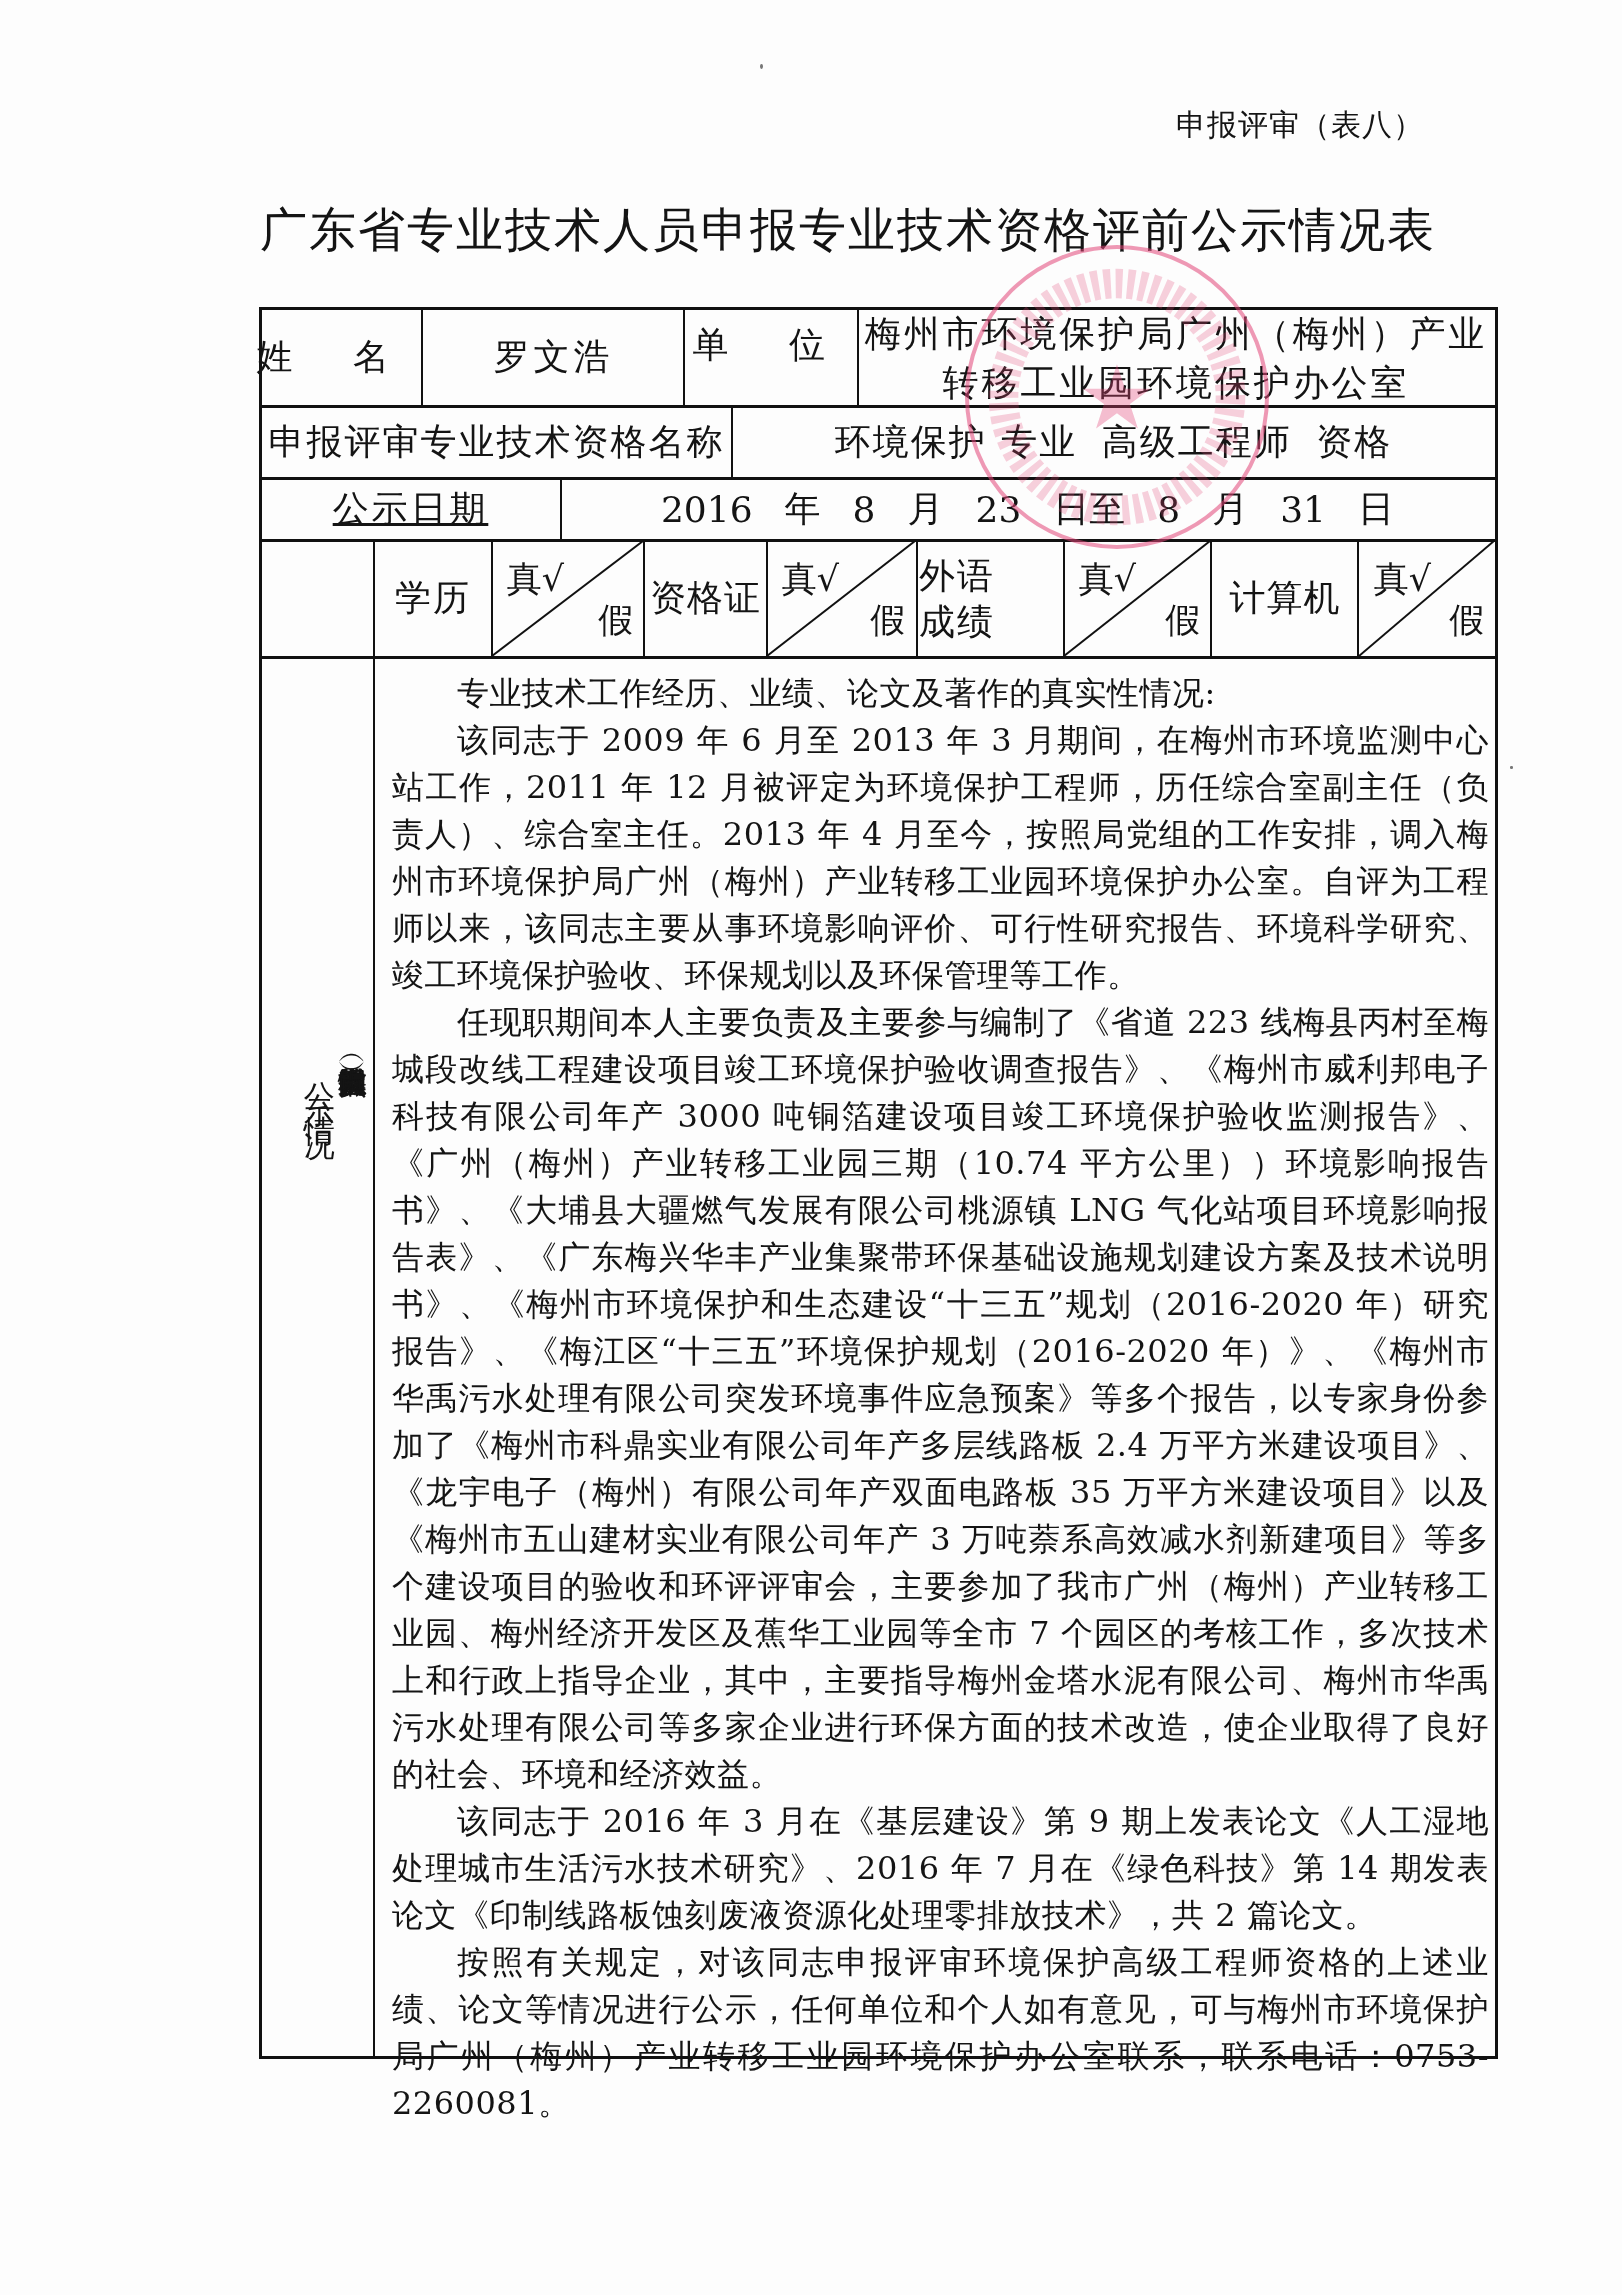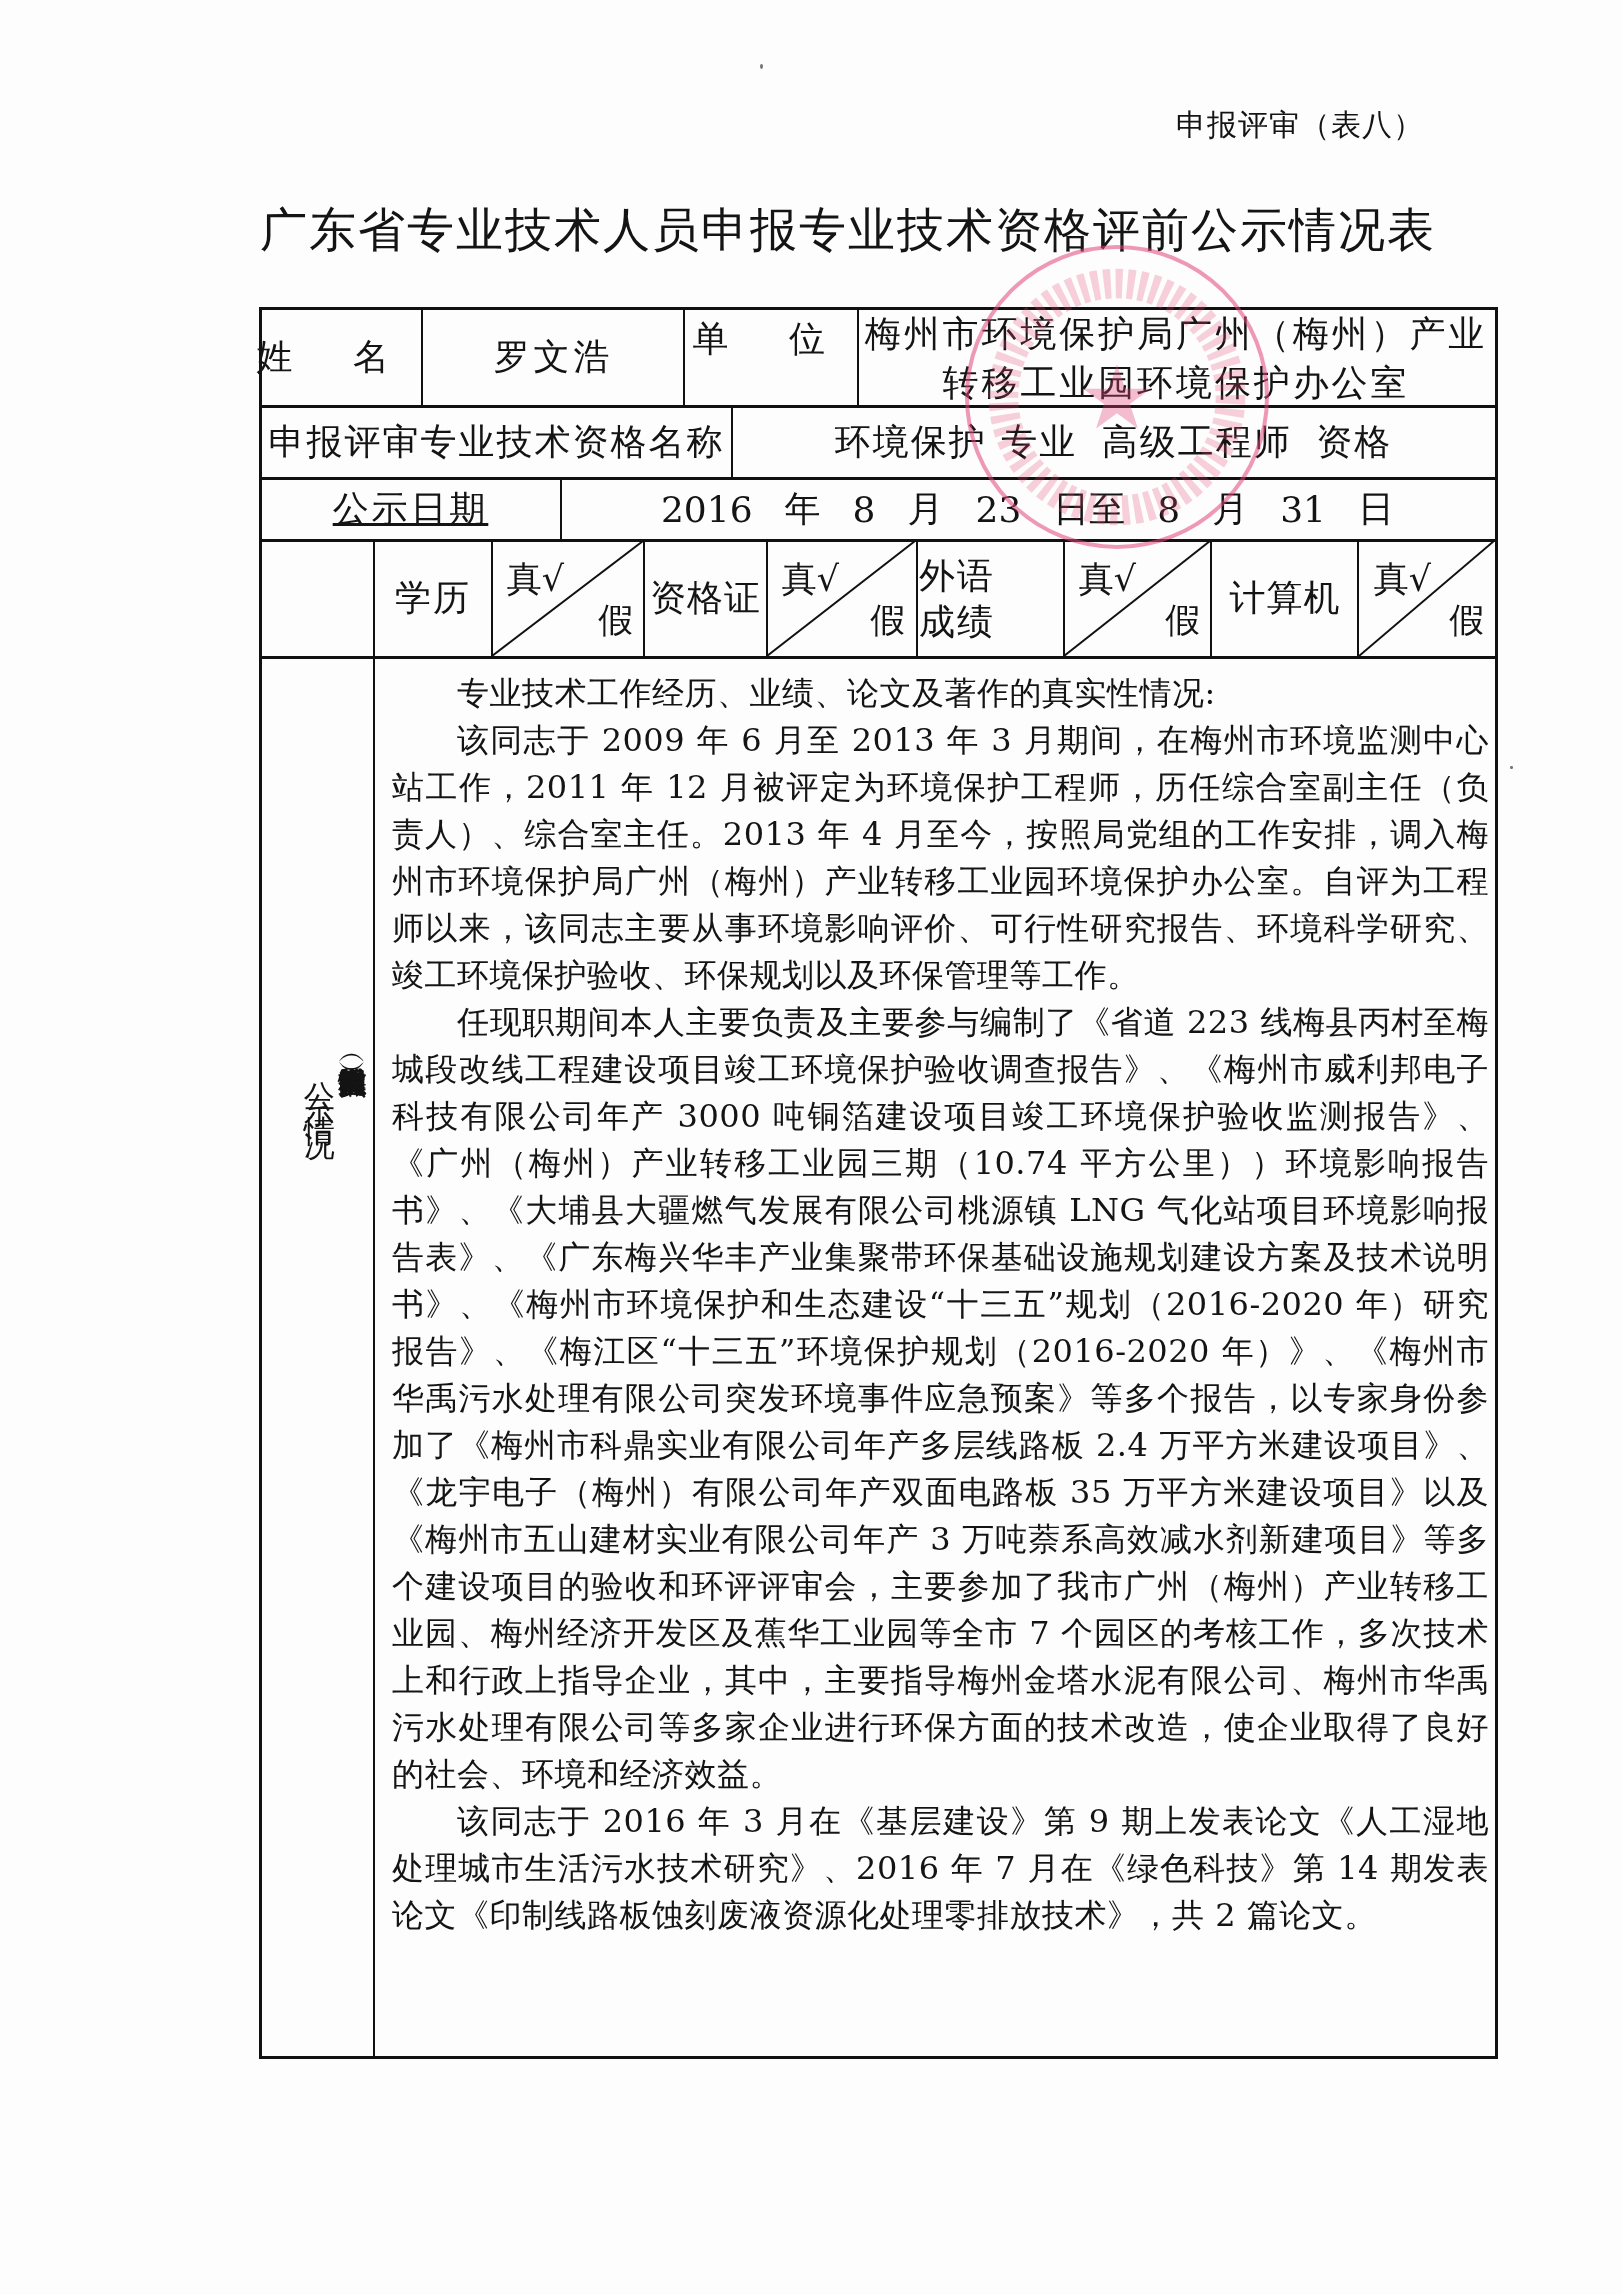--- a/index.html
+++ b/index.html
@@ -63,21 +63,21 @@
 <div class="vline" style="left:491px; top:540px; height:118px"></div>
 <div class="vline" style="left:643px; top:540px; height:118px"></div>
 <div class="vline" style="left:766px; top:540px; height:118px"></div>
 <div class="vline" style="left:916px; top:540px; height:118px"></div>
 <div class="vline" style="left:1063px; top:540px; height:118px"></div>
 <div class="vline" style="left:1210px; top:540px; height:118px"></div>
 <div class="vline" style="left:1357px; top:540px; height:118px"></div>
 
 <div class="cell spaced" style="left:248px; top:310px; width:174px; height:95px;">姓 名</div>
 <div class="cell" style="left:423px; top:310px; width:261px; height:95px; letter-spacing:3.9px;">罗文浩</div>
-<div class="cell spaced" style="left:685px; top:292px; width:172px; height:95px;border-radius:12px;">单 位</div>
+<div class="cell spaced" style="left:685px; top:298px; width:172px; height:95px;border-radius:12px;">单 位</div>
 <div class="cell" style="left:858px; top:310px; width:636px; height:95px; flex-direction:column;">
   <div class="unit-text">梅州市环境保护局广州（梅州）产业</div>
   <div class="unit-text">转移工业园环境保护办公室</div>
 </div>
 
 <div class="cell" style="left:262px; top:408px; width:469px; height:69px; letter-spacing:2px;">申报评审专业技术资格名称</div>
 <div class="cell" style="left:733px; top:408px; width:761px; height:69px; letter-spacing:2px; gap:24.5px;">
   <span>环境保护</span>
   <span style="margin-left:-9.8px">专业</span>
   <span>高级工程师</span>
@@ -146,20 +146,21 @@
 <div class="side-label">
   <div class="side-main">公示情况</div>
   <div class="side-note">（以申报材料的真实性为重点）</div>
 </div>
 
 <div class="body-text">
   <p class="first">专业技术工作经历、业绩、论文及著作的真实性情况:</p>
   <p>该同志于 2009 年 6 月至 2013 年 3 月期间，在梅州市环境监测中心站工作，2011 年 12 月被评定为环境保护工程师，历任综合室副主任（负责人）、综合室主任。2013 年 4 月至今，按照局党组的工作安排，调入梅州市环境保护局广州（梅州）产业转移工业园环境保护办公室。自评为工程师以来，该同志主要从事环境影响评价、可行性研究报告、环境科学研究、竣工环境保护验收、环保规划以及环保管理等工作。</p>
   <p>任现职期间本人主要负责及主要参与编制了《省道 223 线梅县丙村至梅城段改线工程建设项目竣工环境保护验收调查报告》、《梅州市威利邦电子科技有限公司年产 3000 吨铜箔建设项目竣工环境保护验收监测报告》、《广州（梅州）产业转移工业园三期（10.74 平方公里））环境影响报告书》、《大埔县大疆燃气发展有限公司桃源镇 LNG 气化站项目环境影响报告表》、《广东梅兴华丰产业集聚带环保基础设施规划建设方案及技术说明书》、《梅州市环境保护和生态建设“十三五”规划（2016-2020 年）研究报告》、《梅江区“十三五”环境保护规划（2016-2020 年）》、《梅州市华禹污水处理有限公司突发环境事件应急预案》等多个报告，以专家身份参加了《梅州市科鼎实业有限公司年产多层线路板 2.4 万平方米建设项目》、《龙宇电子（梅州）有限公司年产双面电路板 35 万平方米建设项目》以及《梅州市五山建材实业有限公司年产 3 万吨萘系高效减水剂新建项目》等多个建设项目的验收和环评评审会，主要参加了我市广州（梅州）产业转移工业园、梅州经济开发区及蕉华工业园等全市 7 个园区的考核工作，多次技术上和行政上指导企业，其中，主要指导梅州金塔水泥有限公司、梅州市华禹污水处理有限公司等多家企业进行环保方面的技术改造，使企业取得了良好的社会、环境和经济效益。</p>
   <p>该同志于 2016 年 3 月在《基层建设》第 9 期上发表论文《人工湿地处理城市生活污水技术研究》、2016 年 7 月在《绿色科技》第 14 期发表论文《印制线路板蚀刻废液资源化处理零排放技术》，共 2 篇论文。</p>
+  <p>按照有关规定，对该同志申报评审环境保护高级工程师资格的上述业绩、论文等情况进行公示，任何单位和个人如有意见，可与梅州市环境保护局广州（梅州）产业转移工业园环境保护办公室联系，联系电话：0753-2260081。</p>
 </div>
 
 <div class="stamp">
   <div class="stamp-star">★</div>
   <svg class="stamp-text" viewBox="0 0 600 600">
     <circle cx="300" cy="300" r="230" fill="none" stroke="rgba(226,70,120,0.25)" stroke-width="60" stroke-dasharray="14 10"></circle>
   </svg>
 </div>
 
 <div class="speck" style="left:760px; top:64px; width:2.9px; height:4.9px;"></div>

